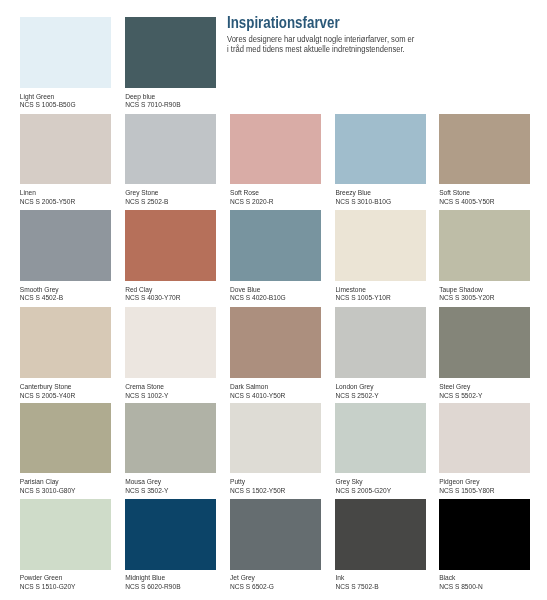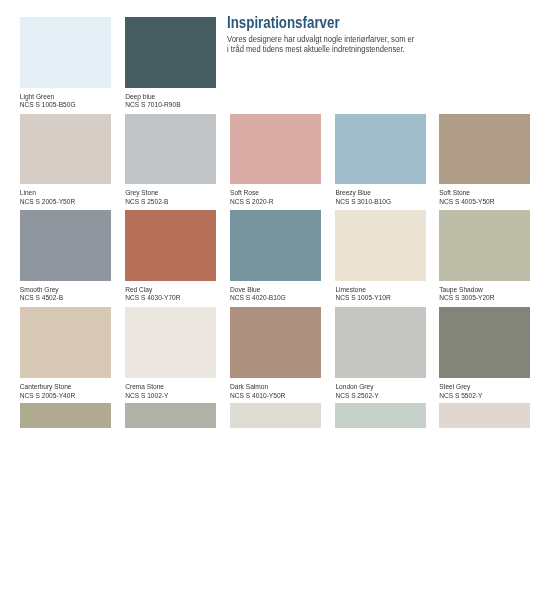--- a/index.html
+++ b/index.html
@@ -11,21 +11,21 @@
   body {
     width: 547px;
     height: 600px;
     overflow: hidden;
     font-family: "Liberation Sans", sans-serif;
     -webkit-font-smoothing: antialiased;
   }
   #page {
     position: relative;
     width: 547px;
-    height: 428px;
+    height: 600px;
     background: #ffffff;
     overflow: hidden;
   }
 
   
   #header {
     position: absolute;
     left: 227px;
     top: 0px;
     width: 300px;

